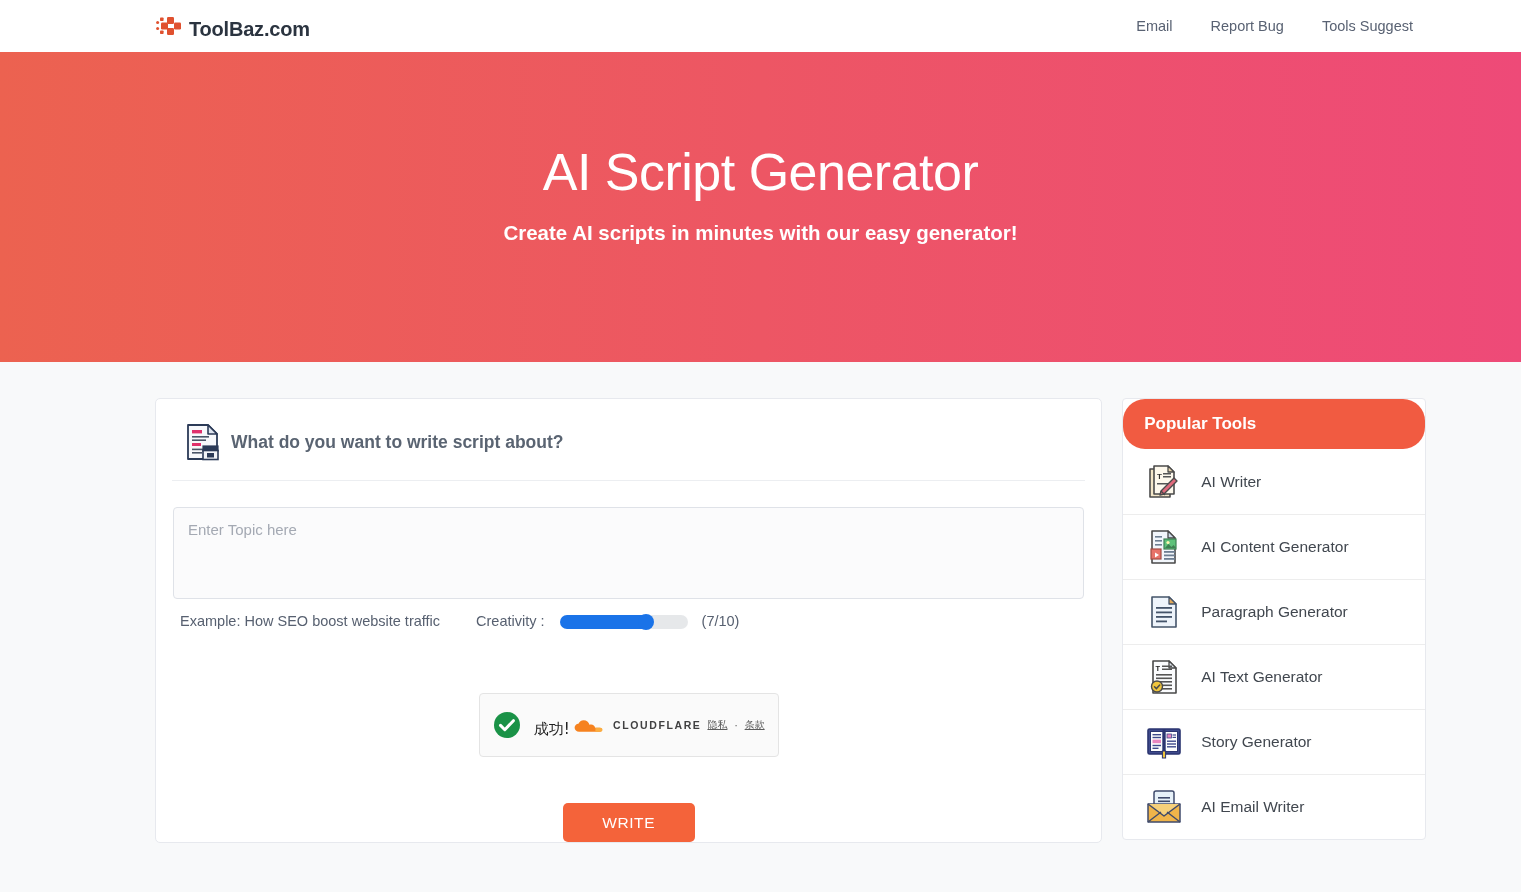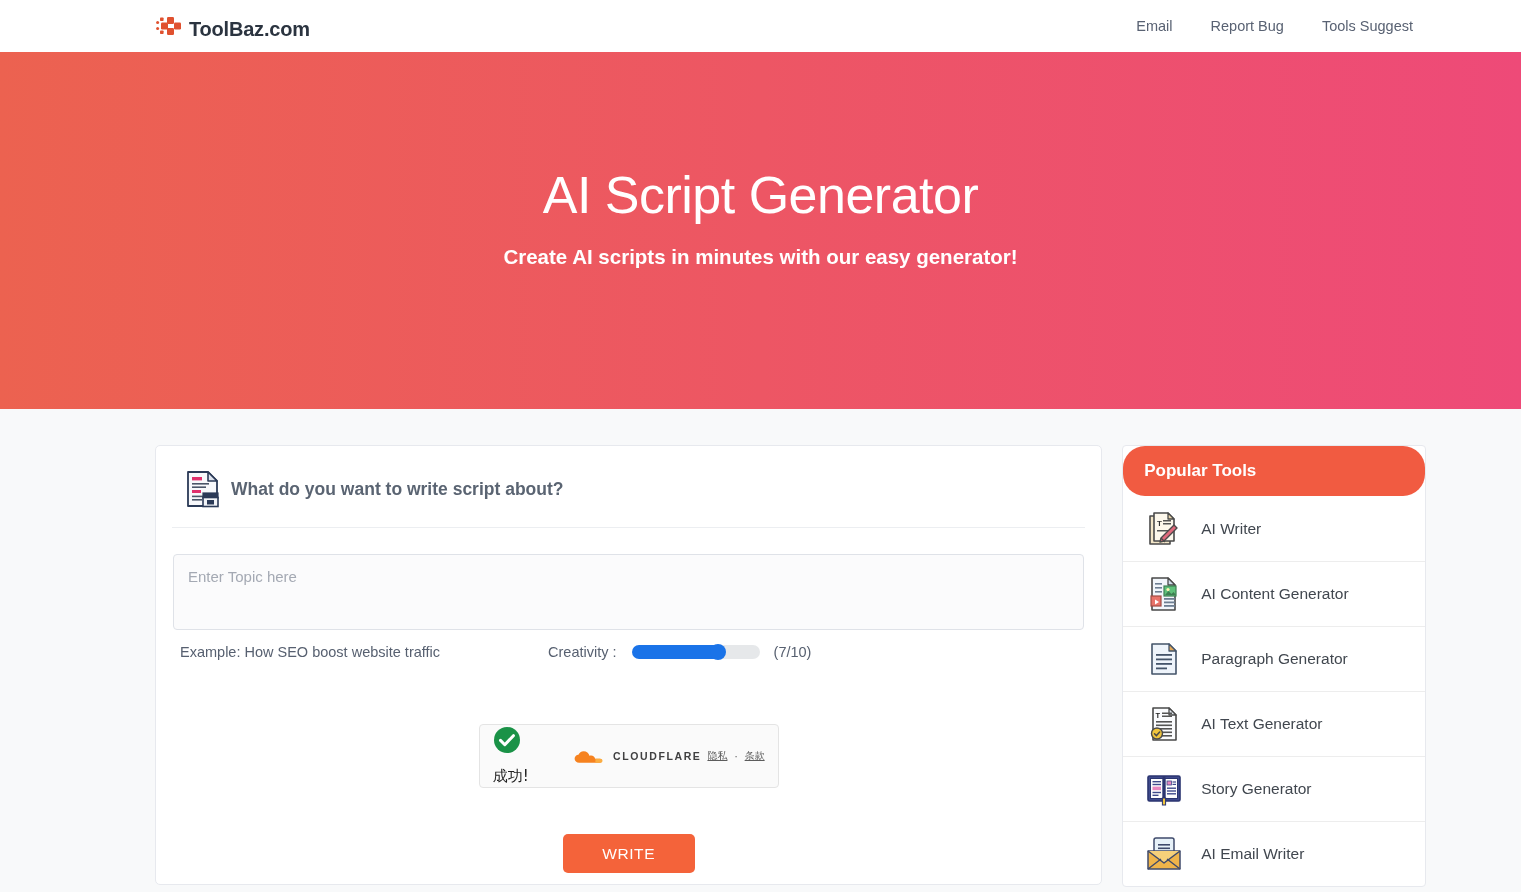--- a/index.html
+++ b/index.html
@@ -41,21 +41,21 @@
     gap: 38px;
   }
   #main-nav a {
     font-size: 14.5px;
     color: #596273;
     text-decoration: none;
   }
 
   
   #hero {
-    height: 357px;
+    height: 310px;
     background: linear-gradient(90deg, #ec6250 0%, #ee4a78 100%);
     display: flex;
     flex-direction: column;
     align-items: center;
     justify-content: center;
     color: #ffffff;
     padding-bottom: 24px;
   }
   #hero-title {
     font-size: 52px;
@@ -97,21 +97,21 @@
   }
   #prompt-heading-text {
     font-size: 17.5px;
     font-weight: bold;
     color: #5a6472;
   }
   #topic-field-wrap { padding: 26px 1px 0 1px; }
   #topic-input {
     display: block;
     width: 100%;
-    height: 76px;
+    height: 92px;
     resize: none;
     background: #fbfbfc;
     border: 1px solid #dfe2e8;
     border-radius: 4px;
     padding: 13px 14px;
     font-family: "Liberation Sans", sans-serif;
     font-size: 15px;
     color: #1d4ed8;
     outline: none;
   }
@@ -121,22 +121,22 @@
     display: flex;
     align-items: center;
     padding: 14px 2px 0 8px;
   }
   #example-text {
     font-size: 14.5px;
     color: #576070;
   }
   #creativity-group {
     display: flex;
-    align-items: center;
-    margin-left: 108px;
+    align-items: flex-end;
+    margin-left: 36px;
   }
   #creativity-label {
     font-size: 14.5px;
     color: #576070;
     margin-right: 15px;
   }
   #creativity-slider {
     -webkit-appearance: none;
     appearance: none;
     width: 128px;
@@ -187,23 +187,22 @@
     background: #fafafa;
     border: 1px solid #e4e4e4;
     border-radius: 4px;
     display: flex;
     align-items: center;
     padding: 0 13px;
     justify-content: space-between;
   }
   #turnstile-status {
     display: flex;
-    align-items: flex-start;
+    align-items: flex-end;
     gap: 13px;
-    flex-direction: column;
   }
   #turnstile-check { width: 28px; height: 28px; display: block; }
   #turnstile-status-text {
     font-size: 15px;
     color: #1f1f1f;
     font-family: "DejaVu Sans", sans-serif;
   }
   #turnstile-brand {
     display: flex;
     flex-direction: row;

